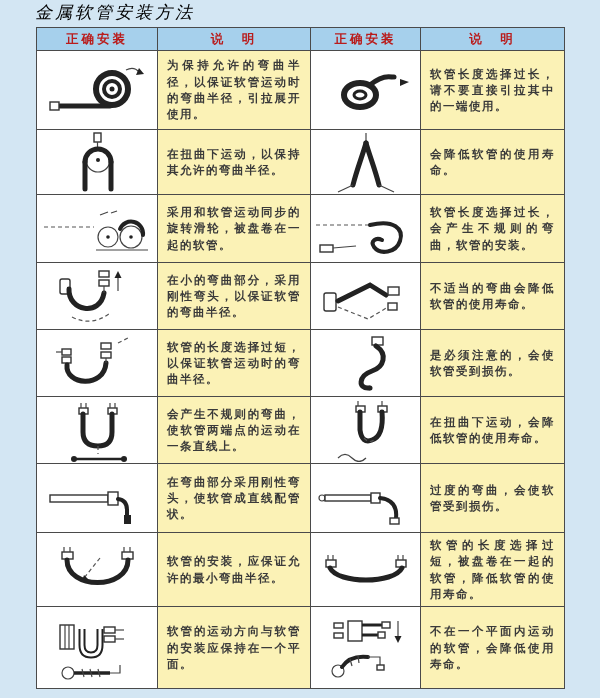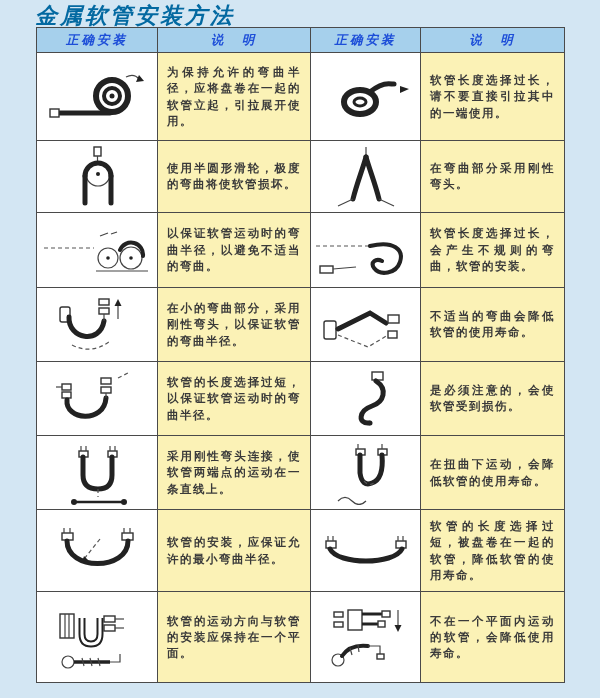--- a/index.html
+++ b/index.html
@@ -7,45 +7,44 @@
     width:600px;height:698px;
     background:#d3e6f3;
     font-family:"Liberation Sans", sans-serif;
     position:relative;
     overflow:hidden;
   }
   .page-title{
     position:absolute;left:35px;top:1px;
     font-family:"DejaVu Serif", serif;
     font-style:italic;
-    font-weight:bold;
-    font-size:22px;
+    font-weight:normal;
+    font-size:17px;
     letter-spacing:3px;
-    color:#0369a1;
+    color:#000000;
   }
   table.install-table{
     position:absolute;left:36px;top:27px;
     width:528px;height:656px;
     border-collapse:collapse;
     table-layout:fixed;
   }
   .install-table td,.install-table th{
     border:1px solid #4a4a4a;
     padding:0;
     vertical-align:middle;
   }
   .install-table th{
     background:#a6d0ec;
-    color:#1d4ed8;
+    color:#b91c1c;
     font-size:12.5px;
     font-weight:bold;
     letter-spacing:3px;
     text-align:center;
     height:22px;
-    font-style:italic;
   }
   .img-cell{
     background:#ffffff;
     text-align:center;
   }
   .desc-cell{
     background:#fbf2b6;
     color:#3a3a3a;
     font-size:11.5px;
     font-weight:bold;
@@ -88,21 +87,21 @@
       <svg width="118" height="74" viewBox="0 0 118 74">
         <circle class="s" cx="74" cy="36" r="16" stroke-width="6"></circle>
         <circle class="s" cx="74" cy="36" r="8" stroke-width="4"></circle>
         <circle class="fill" cx="74" cy="36" r="2.5"></circle>
         <path class="hose" d="M72,53 L22,53"></path>
         <rect class="fit" x="12" y="49" width="9" height="8"></rect>
         <path class="thin" d="M88,17 q8,-4 13,2"></path>
         <path class="fill" d="M101,15 l5,6 l-8,1 z"></path>
       </svg>
     </td>
-    <td class="desc-cell">为保持允许的弯曲半径，应将盘卷在一起的软管立起，引拉展开使用。</td>
+    <td class="desc-cell">为保持允许的弯曲半径，以保证软管运动时的弯曲半径，引拉展开使用。</td>
     <td class="img-cell">
       <svg width="108" height="74" viewBox="0 0 108 74">
         <ellipse class="s" cx="48" cy="42" rx="16" ry="12" stroke-width="6"></ellipse>
         <ellipse class="s" cx="48" cy="42" rx="6" ry="4" stroke-width="3"></ellipse>
         <path class="hose" d="M58,32 Q70,22 80,24"></path>
         <circle class="fill" cx="82" cy="24" r="2.5"></circle>
         <path class="fill" d="M88,26 l9,3 l-9,4 z"></path>
       </svg>
     </td>
     <td class="desc-cell">软管长度选择过长，请不要直接引拉其中的一端使用。</td>
@@ -113,48 +112,48 @@
       <svg width="118" height="62" viewBox="0 0 118 62">
         <rect class="fit" x="56" y="2" width="7" height="9"></rect>
         <line class="thin" x1="59.5" y1="11" x2="59.5" y2="18"></line>
         <circle class="thin" cx="60" cy="29" r="12"></circle>
         <circle class="fill" cx="60" cy="29" r="2"></circle>
         <path class="hose" d="M47,31 A13,13 0 1 1 73,31"></path>
         <path class="hose" d="M47,31 L47,58"></path>
         <path class="hose" d="M73,31 L73,58"></path>
       </svg>
     </td>
-    <td class="desc-cell">使用半圆形滑轮，极度的弯曲将使软管损坏。</td>
+    <td class="desc-cell">在扭曲下运动，以保持其允许的弯曲半径。</td>
     <td class="img-cell">
       <svg width="108" height="62" viewBox="0 0 108 62">
         <line class="thin" x1="54" y1="2" x2="54" y2="10"></line>
         <path class="hose" d="M54,12 C50,26 45,38 41,54"></path>
         <path class="hose" d="M54,12 C58,26 63,38 67,54"></path>
         <line class="thin" x1="41" y1="54" x2="26" y2="61"></line>
         <line class="thin" x1="67" y1="54" x2="82" y2="61"></line>
       </svg>
     </td>
-    <td class="desc-cell">在弯曲部分采用刚性弯头。</td>
+    <td class="desc-cell">会降低软管的使用寿命。</td>
   </tr>
 
   <tr style="height:68px">
     <td class="img-cell">
       <svg width="118" height="64" viewBox="0 0 118 64">
         <path class="dash" d="M6,30 L56,30"></path>
         <line class="thin" x1="62" y1="18" x2="70" y2="15"></line>
         <line class="thin" x1="73" y1="16" x2="79" y2="14"></line>
         <circle class="thin" cx="70" cy="40" r="10"></circle>
         <circle class="fill" cx="70" cy="40" r="1.8"></circle>
         <circle class="thin" cx="93" cy="40" r="11"></circle>
         <circle class="fill" cx="93" cy="40" r="1.8"></circle>
         <path class="hose4" d="M82,32 A12,12 0 0 1 105,38"></path>
         <line class="thin" x1="58" y1="53" x2="110" y2="53"></line>
       </svg>
     </td>
-    <td class="desc-cell">以保证软管运动时的弯曲半径，以避免不适当的弯曲。</td>
+    <td class="desc-cell">采用和软管运动同步的旋转滑轮，被盘卷在一起的软管。</td>
     <td class="img-cell">
       <svg width="108" height="64" viewBox="0 0 108 64">
         <path class="dash" d="M4,28 L58,28"></path>
         <path class="hose4" d="M58,28 C82,22 92,32 88,44 C84,56 68,58 62,50 C58,44 64,40 70,43"></path>
         <rect class="fit" x="8" y="48" width="13" height="7"></rect>
         <line class="thin" x1="21" y1="51" x2="44" y2="49"></line>
       </svg>
     </td>
     <td class="desc-cell">软管长度选择过长，会产生不规则的弯曲，软管的安装。</td>
   </tr>
@@ -218,35 +217,56 @@
         <line class="thin" x1="48" y1="10" x2="48" y2="5"></line>
         <line class="thin" x1="72" y1="10" x2="72" y2="5"></line>
         <line class="thin" x1="77" y1="10" x2="77" y2="5"></line>
         <path class="hose" d="M45,16 L45,34 Q45,48 60,48 Q74,48 74,34 L74,16"></path>
         <path class="dash" d="M60,48 L60,56"></path>
         <line class="s" x1="36" y1="61" x2="86" y2="61" stroke-width="2.5"></line>
         <circle class="fill" cx="36" cy="61" r="3"></circle>
         <circle class="fill" cx="86" cy="61" r="3"></circle>
       </svg>
     </td>
-    <td class="desc-cell">采用刚性弯头连接，使软管两端点的运动在一条直线上。</td>
+    <td class="desc-cell">会产生不规则的弯曲，使软管两端点的运动在一条直线上。</td>
     <td class="img-cell">
       <svg width="108" height="64" viewBox="0 0 108 64">
         <rect class="fit" x="44" y="8" width="9" height="6"></rect>
         <rect class="fit" x="66" y="8" width="9" height="6"></rect>
         <line class="thin" x1="46" y1="8" x2="46" y2="3"></line>
         <line class="thin" x1="70" y1="8" x2="70" y2="3"></line>
         <path class="hose" d="M48,14 L48,32 Q50,46 60,42 Q72,38 70,14"></path>
         <path class="dash" d="M52,40 Q58,47 64,40"></path>
         <path class="thin" d="M26,60 q7,-7 14,0 q7,7 14,0"></path>
       </svg>
     </td>
     <td class="desc-cell">在扭曲下运动，会降低软管的使用寿命。</td>
   </tr>
 
+  <tr style="height:69px">
+    <td class="img-cell">
+      <svg width="118" height="66" viewBox="0 0 118 66">
+        <rect class="fit" x="12" y="30" width="58" height="7"></rect>
+        <rect class="fit" x="70" y="27" width="10" height="13"></rect>
+        <path class="hose4" d="M80,34 q9,1 9,11 L89,52"></path>
+        <rect class="fill" x="86" y="50" width="7" height="9"></rect>
+      </svg>
+    </td>
+    <td class="desc-cell">在弯曲部分采用刚性弯头，使软管成直线配管状。</td>
+    <td class="img-cell">
+      <svg width="108" height="66" viewBox="0 0 108 66">
+        <circle class="thin" cx="10" cy="33" r="3"></circle>
+        <rect class="fit" x="13" y="30" width="46" height="6"></rect>
+        <rect class="fit" x="59" y="28" width="9" height="10"></rect>
+        <path class="hose4" d="M68,33 q18,2 16,20"></path>
+        <rect class="fit" x="78" y="53" width="9" height="6"></rect>
+      </svg>
+    </td>
+    <td class="desc-cell">过度的弯曲，会使软管受到损伤。</td>
+  </tr>
 
   <tr style="height:68px">
     <td class="img-cell">
       <svg width="118" height="64" viewBox="0 0 118 64">
         <rect class="fit" x="24" y="14" width="11" height="7"></rect>
         <line class="thin" x1="26" y1="14" x2="26" y2="9"></line>
         <line class="thin" x1="32" y1="14" x2="32" y2="9"></line>
         <rect class="fit" x="84" y="14" width="11" height="7"></rect>
         <line class="thin" x1="86" y1="14" x2="86" y2="9"></line>
         <line class="thin" x1="92" y1="14" x2="92" y2="9"></line>

